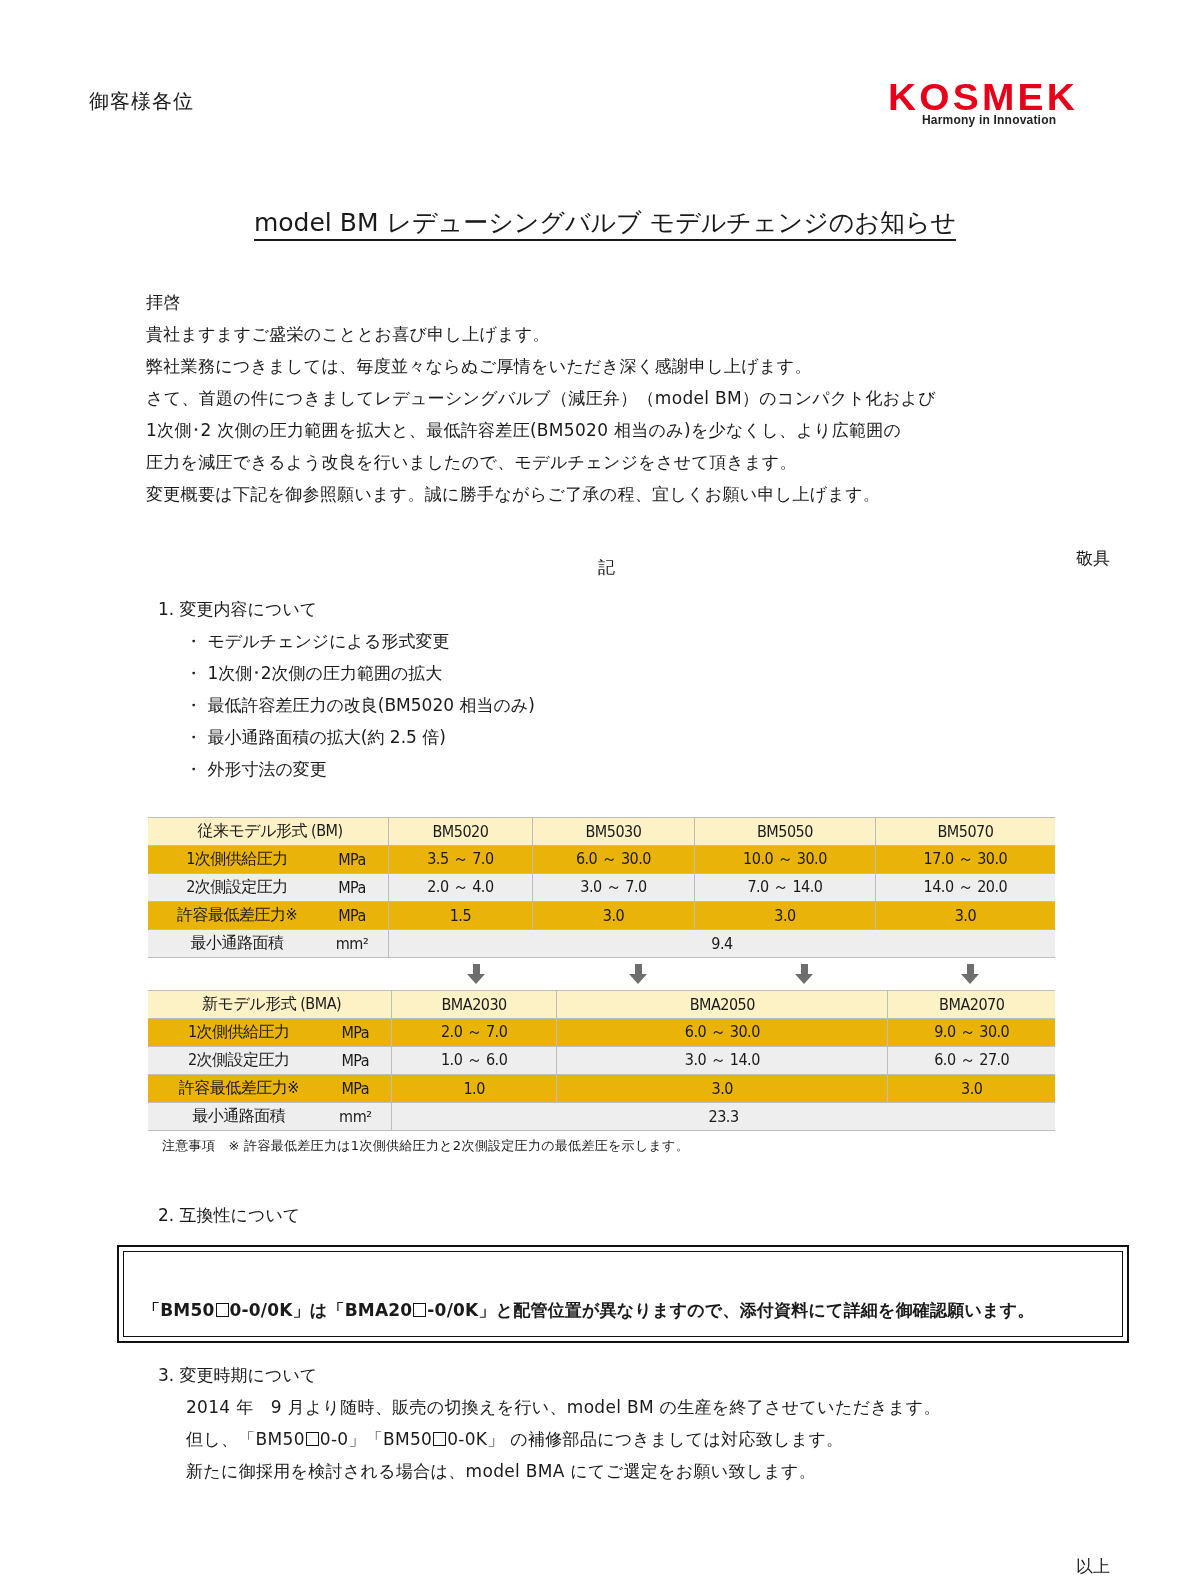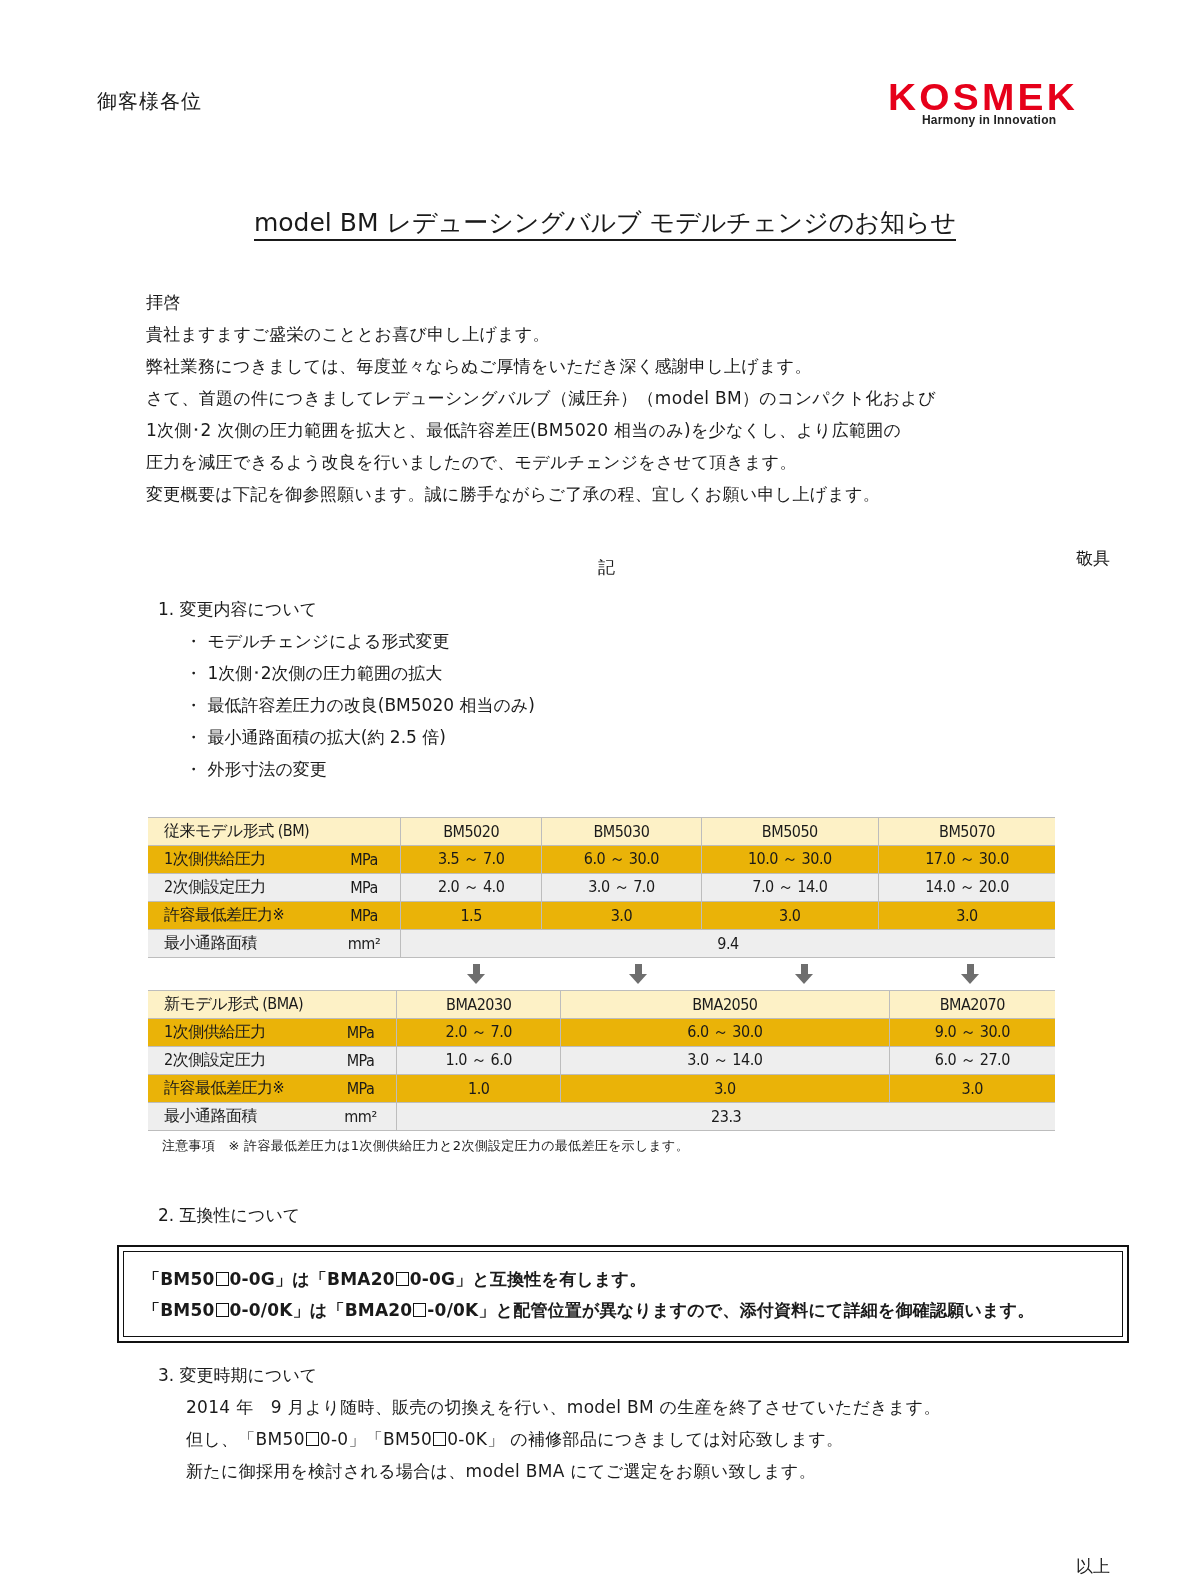--- a/index.html
+++ b/index.html
@@ -1,38 +1,38 @@
 <!DOCTYPE html>
 <html><head>
 <meta charset="utf-8">
 <style>
   html, body { margin: 0; padding: 0; background: #ffffff; }
   body {
     width: 1200px; height: 1588px; position: relative; overflow: hidden;
     font-family: "DejaVu Sans", sans-serif; color: #1a1a1a;
   }
   .abs { position: absolute; }
-  .recipient { left: 97px; top: 88px; font-size: 20px; letter-spacing: 1px; }
+  .recipient { left: 89px; top: 88px; font-size: 20px; letter-spacing: 1px; }
   .logo { left: 888px; top: 82px; width: 215px; height: 48px; }
   .logo-word { font-family: "Liberation Sans", sans-serif; font-weight: 900; font-size: 36px;
     color: #e6001a; letter-spacing: 3px; line-height: 32px; transform: scaleX(1.08); transform-origin: left; display: inline-block; }
   .logo-tag { font-family: "Liberation Sans", sans-serif; font-weight: bold; font-size: 12px; color: #222;
     position: absolute; left: 22px; top: 31px; letter-spacing: 0.2px; padding-left: 12px; }
   .title { left: 0; width: 1210px; top: 206px; text-align: center; font-size: 25px; }
   .title span { border-bottom: 2px solid #1a1a1a; padding-bottom: 2px; }
   .body-line { left: 146px; font-size: 17px; letter-spacing: 0.3px; }
   .right { right: 90px; font-size: 17px; margin-top: 32px; }
   .center-ki { left: 598px; top: 556px; font-size: 17px; }
   .sec { left: 146px; font-size: 17px; margin-left: 12px; }
   .bullet { left: 185px; font-size: 17px; }
   table.spec { position: absolute; left: 148px; width: 907px; border-collapse: collapse;
     font-family: "DejaVu Sans Condensed", "DejaVu Sans", sans-serif; font-size: 16px; letter-spacing: -0.5px; }
   table.spec td { height: 27px; padding: 0; border-top: 1px solid #bdbdbd; border-bottom: 1px solid #bdbdbd; }
   table.spec td.c { text-align: center; border-left: 1px solid #bdbdbd; }
-  table.spec td.lab { padding-left: 16px; width: 170px; }
+  table.spec td.lab { padding-left: 4px; width: 170px; text-align: center; }
   table.spec td.unit { text-align: center; padding-right: 6px; width: 60px; }
   table.spec tr.head td { background: #fdf1c6; }
   table.spec tr.shade td { background: #eeeeee; }
   table.spec tr.white td { background: #eab308; }
   .arrow { position: absolute; width: 0; height: 0; }
   .arrow .stem { position: absolute; left: -3px; top: 0; width: 7px; height: 10px; background: #6e6e6e; }
   .arrow .head { position: absolute; left: -9px; top: 10px; width: 0; height: 0;
     border-left: 9px solid transparent; border-right: 9px solid transparent; border-top: 10px solid #6e6e6e; }
   .note { left: 162px; top: 1137px; font-size: 13px; letter-spacing: 0.3px; }
   .box { left: 117px; top: 1245px; width: 1008px; height: 94px; border: 2px solid #111; }
@@ -171,23 +171,20 @@
   </tr>
 </tbody>
   </table>
 
 <div class="abs note">注意事項　※ 許容最低差圧力は1次側供給圧力と2次側設定圧力の最低差圧を示します。</div>
 
 <div class="abs sec" style="top:1204px">2. 互換性について</div>
 
 <div class="abs box">
   <div class="box-inner"></div>
-  <div class="box-line" style="top:21px">
-    <span>「BM50</span><span class="sq"></span><span>0-0G」は「BMA20</span><span class="sq"></span><span>0-0G」と互換性を有します。</span>
-  </div>
   <div class="box-line" style="top:52px">
     <span>「BM50</span><span class="sq"></span><span>0-0/0K」は「BMA20</span><span class="sq"></span><span>-0/0K」と配管位置が異なりますので、添付資料にて詳細を御確認願います。</span>
   </div>
 </div>
 
 <div class="abs sec" style="top:1364px">3. 変更時期について</div>
 <div class="abs sec3-line" style="top:1396px">2014 年　9 月より随時、販売の切換えを行い、model BM の生産を終了させていただきます。</div>
 <div class="abs sec3-line" style="top:1428px">
   <span>但し、「BM50</span><span class="sq" style="border-width:1px"></span><span>0-0」「BM50</span><span class="sq" style="border-width:1px"></span><span>0-0K」 の補修部品につきましては対応致します。</span>
 </div>

